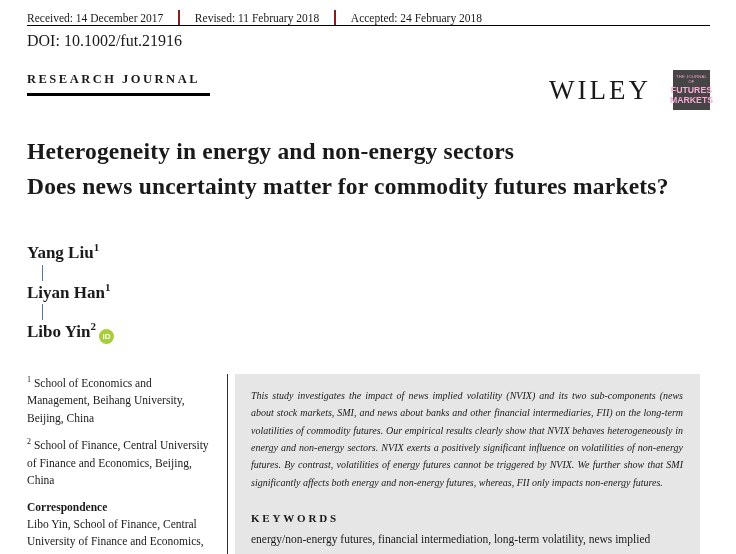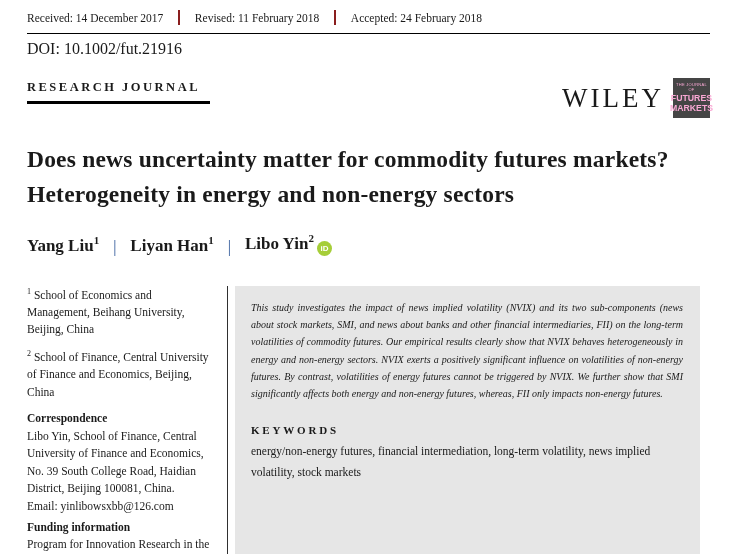--- a/index.html
+++ b/index.html
@@ -10,41 +10,41 @@
     background:#ffffff;
     font-family:"Liberation Serif", serif;
     color:#1a1a1a;
     padding:10px 26px 0 27px;
     overflow:hidden;
   }
   
   .meta-row {
     display:flex; align-items:center;
     font-size:11.5px;
-    padding-bottom:8px;
+    padding-bottom:0;
     border-bottom:1.5px solid #000;
   }
   .meta-sep {
     width:1.5px; height:15px;
     background:#8a1e1e;
     margin:0 15px;
   }
   .doi-line { font-size:16px; margin-top:6px; }
 
   
   .header-row {
     display:flex; justify-content:space-between; align-items:flex-start;
     margin-top:20px;
   }
   .section-label {
     font-size:12.5px; font-weight:bold; letter-spacing:2.5px;
     border-bottom:3px solid #000;
     padding:2px 10px 6px 0;
   }
-  .brand { display:flex; align-items:center; gap:9px; margin-top:0; }
+  .brand { display:flex; align-items:center; gap:22px; margin-top:0; }
   .wiley-wordmark {
     font-size:27px; letter-spacing:3px; font-weight:400;
     font-family:"Liberation Serif", serif;
   }
   .logo-box {
     width:37px; height:40px;
     background:#454545; color:#f9a8d4;
     display:flex; flex-direction:column; align-items:center; justify-content:center;
     font-family:"Liberation Sans", sans-serif;
     line-height:1.05; text-align:center;
@@ -52,23 +52,23 @@
   .logo-box .tiny { font-size:4px; letter-spacing:0.3px; margin-bottom:1px; }
   .logo-box .big  { font-size:9.5px; font-weight:bold; transform:scaleX(0.92); }
 
   
   .title {
     margin-top:24px;
     font-size:23.5px; font-weight:bold; line-height:1.47;
     letter-spacing:0.2px;
   }
   .authors {
-    margin-top:21px;
-    display:flex; align-items:flex-end;
-    font-size:17px; font-weight:bold;
+    margin-top:38px;
+    display:flex; align-items:flex-start;
+    font-size:17px; font-weight:bold;flex-direction:column;
   }
   .author sup { font-size:11px; }
   .author-sep {
     color:#2b5597; font-weight:normal; font-size:16px;
     margin:0 14px;
   }
   .orcid {
     display:inline-block; width:15px; height:15px;
     background:#a6ce39; color:#fff;
     border-radius:50%;
@@ -128,22 +128,22 @@
       <span class="wiley-wordmark">WILEY</span>
       <span class="logo-box">
         <span class="tiny">THE JOURNAL OF</span>
         <span class="big">FUTURES</span>
         <span class="big">MARKETS</span>
       </span>
     </div>
   </div>
 
   <h1 class="title">
+    <div>Heterogeneity in energy and non-energy sectors</div>
     <div>Does news uncertainty matter for commodity futures markets?</div>
-    <div>Heterogeneity in energy and non-energy sectors</div>
   </h1>
 
   <div class="authors">
     <span class="author"><span>Yang Liu</span><sup>1</sup></span>
     <span class="author-sep">|</span>
     <span class="author"><span>Liyan Han</span><sup>1</sup></span>
     <span class="author-sep">|</span>
     <span class="author"><span>Libo Yin</span><sup>2</sup><span class="orcid">iD</span></span>
   </div>
 

